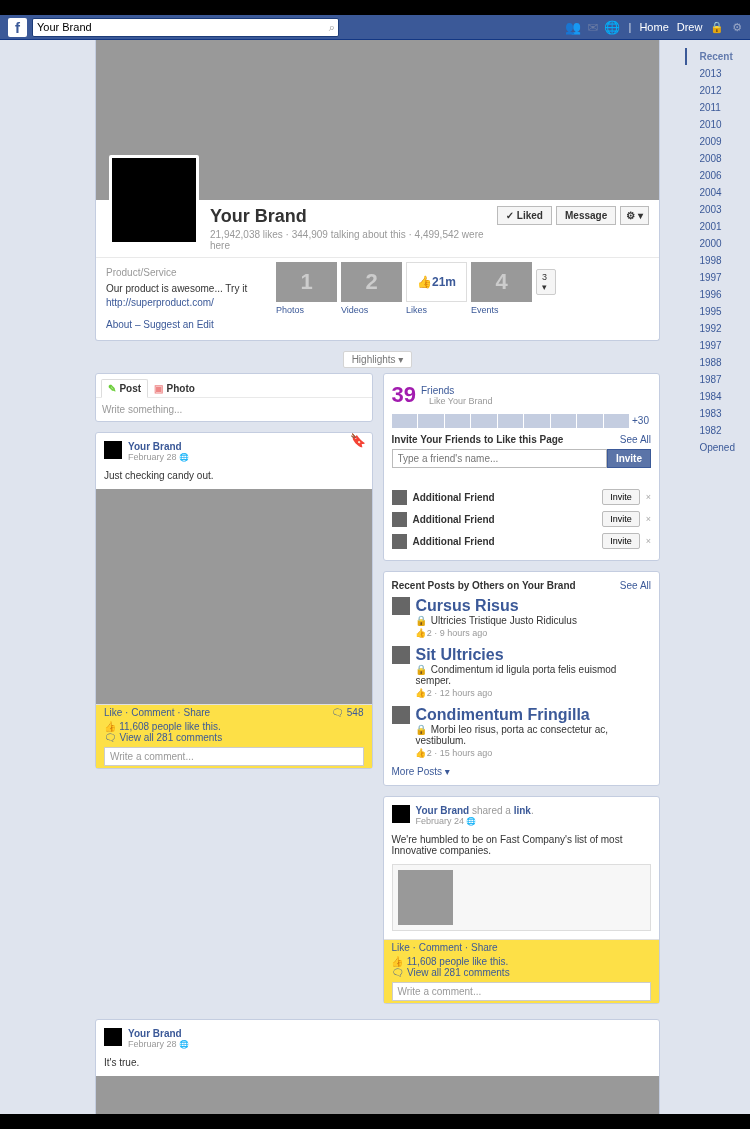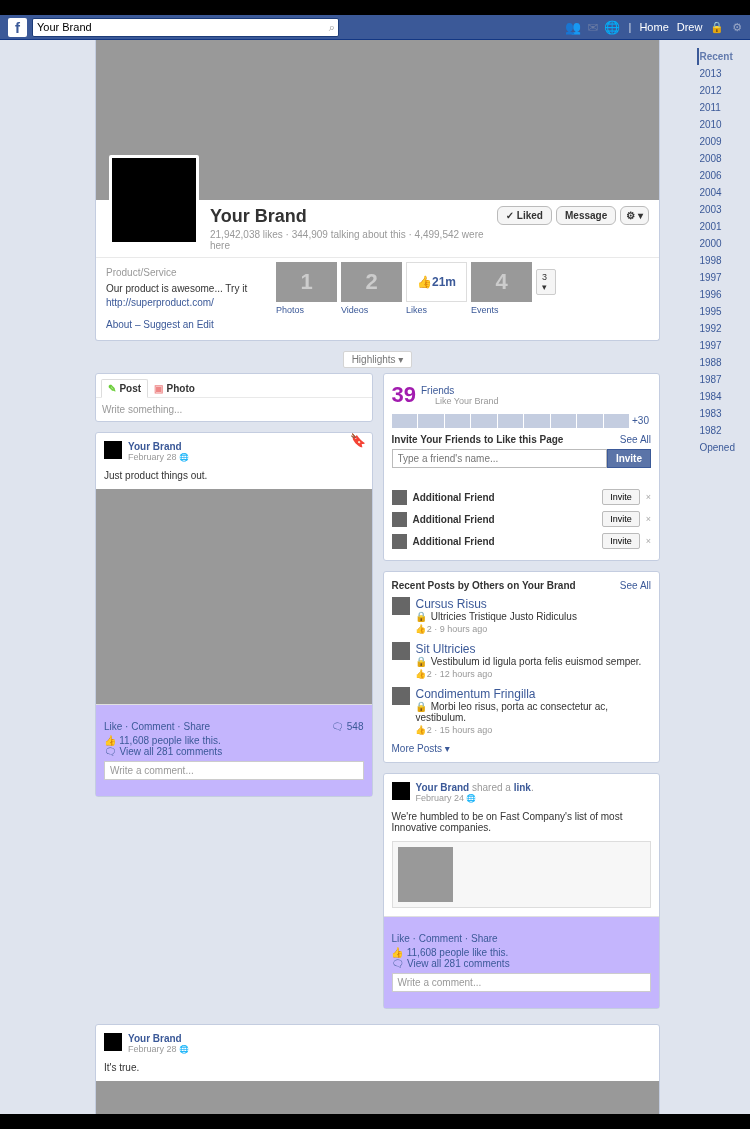--- a/index.html
+++ b/index.html
@@ -17,21 +17,21 @@
 .bluebar-icons span{color:#6a7ba4;font-size:13px;cursor:pointer}
 .bluebar-link{color:#fff;cursor:pointer}
 .content{padding:0 90px 0 95px;position:relative}
 .cover-wrap{background:#fff;border:1px solid #c4cde0;border-top:none;border-radius:0 0 3px 3px;margin-bottom:10px}
 .cover{height:160px;background:#999;position:relative}
 .profile-pic{position:absolute;left:13px;bottom:-45px;width:90px;height:90px;background:#000;border:3px solid #fff;border-radius:2px}
 .header-row{padding:6px 10px 6px 114px;display:flex;align-items:flex-start;border-bottom:1px solid #e9e9e9}
 .page-name{font-size:18px;font-weight:bold;color:#333}
 .page-stats{font-size:10px;color:#999;margin-top:2px}
 .header-actions{margin-left:auto;display:flex;gap:4px}
-.btn{background:#f5f5f5;border:1px solid #bbb;border-radius:6px;padding:3px 8px;font-size:10px;color:#333;cursor:pointer;font-weight:bold;white-space:nowrap}
+.btn{background:#f5f5f5;border:1px solid #bbb;border-radius:0;padding:3px 8px;font-size:10px;color:#333;cursor:pointer;font-weight:bold;white-space:nowrap}
 .btn.gear{padding:3px 5px}
 .about-row{display:flex;padding:0}
 .about-left{width:180px;padding:8px 10px;font-size:10px;line-height:1.4}
 .about-cat{color:#999;margin-bottom:2px}
 .about-desc{color:#333}
 .about-link{color:#3b5998}
 .admin-links{color:#3b5998;font-size:10px;margin-top:8px}
 .tiles{display:flex;gap:4px;padding:4px 6px 4px 0;flex:1}
 .tile{width:61px;background:#fff;cursor:pointer}
 .tile-img{height:40px;background:#999;display:flex;align-items:center;justify-content:center;font-size:22px;color:#ccc;font-weight:bold}
@@ -49,58 +49,58 @@
 .compose-tab.active{border:1px solid #ddd;border-bottom:1px solid #fff;border-radius:2px 2px 0 0;margin-bottom:-1px;background:#fff}
 .compose-input{padding:6px;font-size:10px;color:#999;border-top:none}
 .post{}
 .post-head{padding:8px;display:flex;gap:6px;position:relative}
 .post-avatar{width:18px;height:18px;background:#000}
 .post-author{color:#3b5998;font-weight:bold;font-size:10px}
 .post-date{color:#999;font-size:9px}
 .bookmark{position:absolute;right:5px;top:0;color:#f0ad4e;font-size:13px}
 .post-body{padding:0 8px 8px;font-size:10px;color:#333}
 .post-img{height:215px;background:#999;margin:0}
-.post-footer{background:#c4b5fd;border-top:1px solid #e0e0e0;padding:16px 8px;font-size:10px;color:#3b5998}
+.post-footer{background:#fde047;border-top:1px solid #e0e0e0;padding:2px 8px;font-size:10px;color:#3b5998}
 .post-footer-row{display:flex;gap:5px;margin-bottom:3px}
 .post-footer-right{margin-left:auto;color:#3b5998}
 .comment-input{background:#fff;border:1px solid #ccc;padding:3px 5px;color:#999;font-size:10px;margin-top:4px}
 .friends-box{padding:8px}
 .friends-head{display:flex;align-items:center}
 .friends-count{font-size:22px;font-weight:bold;color:#a21caf}
 .friends-label{font-size:10px;color:#3b5998;font-weight:normal;margin-left:5px}
-.friends-sub{font-size:9px;color:#999;margin-left:19px}
+.friends-sub{font-size:9px;color:#999;margin-left:13px}
 .friends-bar{height:14px;display:flex;margin:6px 0;gap:1px}
 .friends-seg{flex:1;background:#c4cde0}
 .friends-more{color:#3b5998;font-size:10px;padding:0 2px;line-height:14px}
 .invite-head{display:flex;font-size:10px;font-weight:bold;color:#333;margin-bottom:4px}
 .invite-head .see-all{margin-left:auto;color:#3b5998;font-weight:normal}
 .invite-input-row{display:flex;margin-bottom:18px}
 .invite-input{flex:1;border:1px solid #bbb;padding:3px 5px;font-size:10px;color:#999}
 .invite-btn{background:#5b74a8;color:#fff;border:1px solid #3b5998;padding:3px 8px;font-size:10px;font-weight:bold;cursor:pointer}
 .friend-row{display:flex;align-items:center;gap:6px;padding:3px 0;font-size:10px}
 .friend-avatar{width:15px;height:15px;background:#666}
 .friend-name{font-weight:bold;color:#333;flex:1}
 .invite-sm{background:#f5f5f5;border:1px solid #bbb;padding:2px 7px;font-size:9px;cursor:pointer;border-radius:2px}
 .friend-x{color:#aaa;cursor:pointer;font-size:9px}
 .recent-box{padding:8px}
 .recent-head{display:flex;font-size:10px;font-weight:bold;color:#333;margin-bottom:6px}
 .recent-item{display:flex;gap:6px;margin-bottom:8px}
 .recent-avatar{width:18px;height:18px;background:#666;flex-shrink:0}
-.recent-name{color:#3b5998;font-weight:normal;font-size:12px}
+.recent-name{color:#3b5998;font-weight:bold;font-size:16px}
 .recent-text{font-size:10px;color:#333}
 .recent-meta{font-size:9px;color:#999;margin-top:2px}
 .recent-meta .like{color:#3b5998}
 .more-posts{color:#3b5998;font-size:10px;cursor:pointer}
 .link-share{margin:0 8px 8px;border:1px solid #ddd;background:#f7f7f7;display:flex;gap:8px;padding:5px}
 .link-img{width:55px;height:55px;background:#999;flex-shrink:0}
 .link-title{color:#3b5998;font-size:10px}
 .link-url{color:#999;font-size:9px}
 .link-desc{color:#666;font-size:9px;margin-top:4px;line-height:1.3}
 .timeline{position:absolute;right:15px;top:48px;font-size:10px;line-height:1.7}
-.timeline-item{color:#3b5998;cursor:pointer;padding-left:0;border-left:2px solid transparent}
+.timeline-item{color:#3b5998;cursor:pointer;padding-left:12px;border-left:2px solid transparent}
 .timeline-item.active{border-left-color:#3b5998;font-weight:bold;color:#627aad}
 .full-post{background:#fff;border:1px solid #c4cde0;border-radius:3px;margin-top:5px}
 .full-post-img{height:160px;background:#999}
 .thumb-icon{color:#3b5998}
 .globe{color:#999;font-size:8px}
 .midline{position:absolute;left:50%;top:0;bottom:0;width:1px;background:#ccc;z-index:-1}
 </style>
 </head>
 <body>
 
@@ -226,21 +226,21 @@
 
   <div class="box post">
     <div class="post-head">
       <div class="post-avatar"></div>
       <div>
         <div class="post-author">Your Brand</div>
         <div class="post-date"><span>February 28</span> <span class="globe">🌐</span></div>
       </div>
       <span class="bookmark">🔖</span>
     </div>
-    <div class="post-body">Just product things out.</div>
+    <div class="post-body">Just checking candy out.</div>
     <div class="post-img"></div>
     <div class="post-footer">
       <div class="post-footer-row">
         <span>Like · Comment · Share</span>
         <span class="post-footer-right">🗨 <span>548</span></span>
       </div>
       <div><span class="thumb-icon">👍</span> <span>11,608 people like this.</span></div>
       <div>🗨 <span>View all 281 comments</span></div>
       <div class="comment-input">Write a comment...</div>
     </div>
@@ -309,21 +309,21 @@
                 <div>
                   <div class="recent-name">Cursus Risus</div>
                   <div class="recent-text">🔒 Ultricies Tristique Justo Ridiculus</div>
                   <div class="recent-meta"><span class="like">👍</span>2 · 9 hours ago</div>
                 </div>
               </div>
               <div class="recent-item">
                 <div class="recent-avatar"></div>
                 <div>
                   <div class="recent-name">Sit Ultricies</div>
-                  <div class="recent-text">🔒 Vestibulum id ligula porta felis euismod semper.</div>
+                  <div class="recent-text">🔒 Condimentum id ligula porta felis euismod semper.</div>
                   <div class="recent-meta"><span class="like">👍</span>2 · 12 hours ago</div>
                 </div>
               </div>
               <div class="recent-item">
                 <div class="recent-avatar"></div>
                 <div>
                   <div class="recent-name">Condimentum Fringilla</div>
                   <div class="recent-text">🔒 Morbi leo risus, porta ac consectetur ac, vestibulum.</div>
                   <div class="recent-meta"><span class="like">👍</span>2 · 15 hours ago</div>
                 </div>

